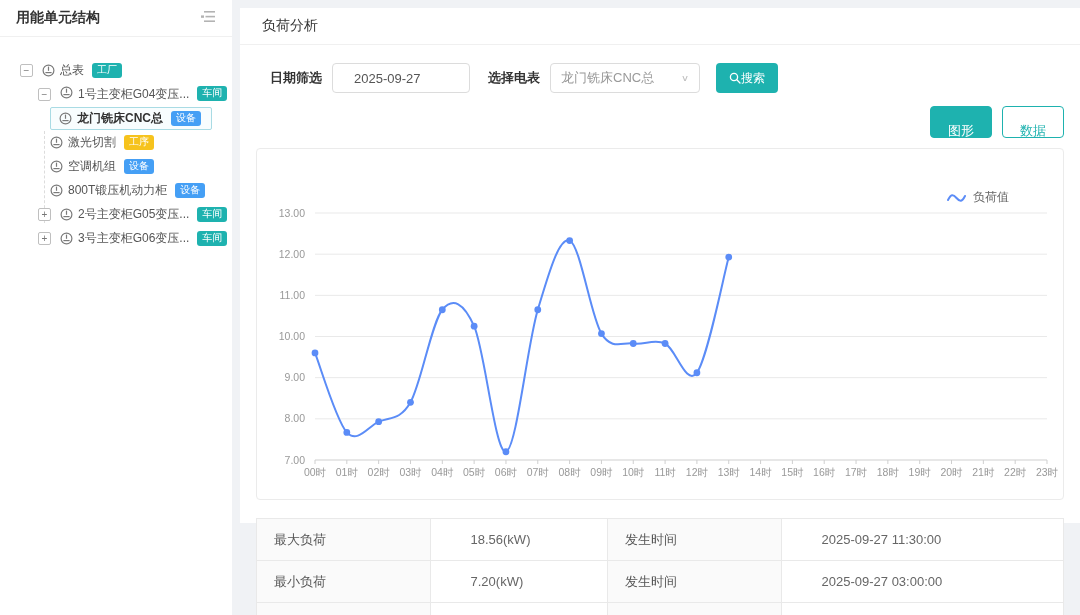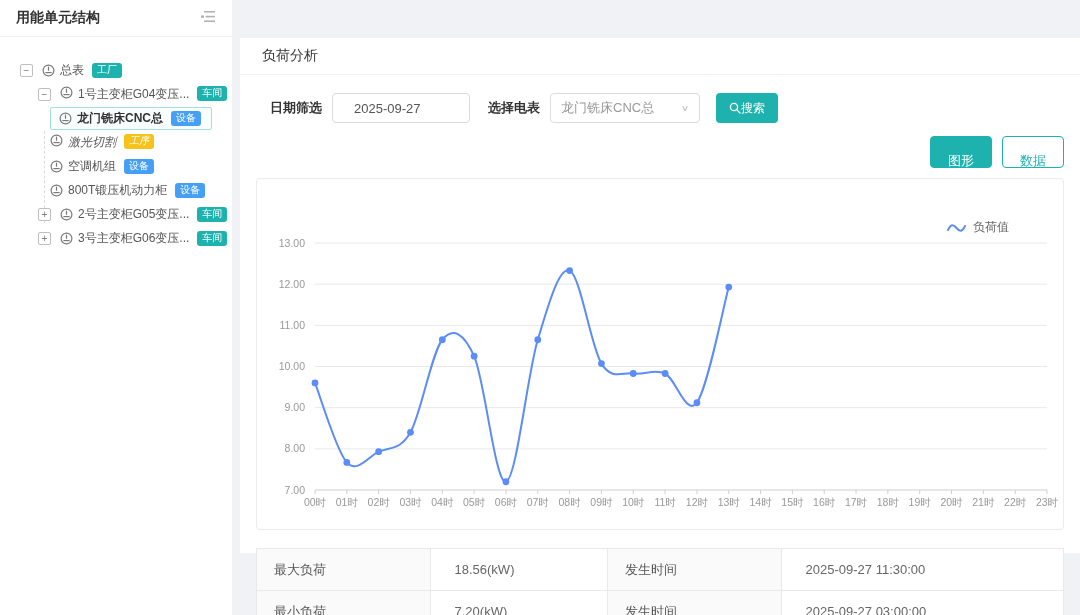--- a/index.html
+++ b/index.html
@@ -50,21 +50,20 @@
   .selected-box {
     display:flex; align-items:center;
     border:1px solid #a9dbe4; background:#f8fdfe; border-radius:2px;
     padding:2px 10px 2px 8px;
   }
   .selected-box .tree-label { font-weight:bold; color:#333; }
   
   .main {
     position:absolute; left:240px; top:8px; width:840px; height:515px;
     background:#fff;
-    margin-top:30px;
   }
   .main-header {
     height:37px; display:flex; align-items:center; padding:0 22px;
     border-bottom:1px solid #f0f0f0;
   }
   .main-title { font-size:14px; color:#333; }
   .toolbar {
     margin:18px 22px 0; display:flex; align-items:center; height:30px; font-size:13px;
   }
   .seg-btn {
@@ -106,21 +105,21 @@
     font-size:12px; color:#666; cursor:pointer; z-index:2;
   }
   .chart-svg { position:absolute; left:0; top:0; width:100%; height:100%; }
   
   .summary { margin:18px 16px 0; }
   .summary table {
     width:100%; border-collapse:collapse; table-layout:fixed; font-size:13px; color:#555;
   }
   .summary td { border:1px solid #e9e9e9; height:42px; padding-left:17px; }
   .summary td.lbl { background:#fafafa; color:#555; }
-  .summary td.val { background:#fff; padding-left:24px; color:#666; }
+  .summary td.val { background:#fff; padding-left:40px; color:#666; }
 </style>
 </head>
 <body>
 
 <div class="sidebar">
   <div class="sidebar-header">
     <span class="sidebar-title">用能单元结构</span>
     <span class="collapse-icon">
       <svg width="15" height="13" viewBox="0 0 15 13">
         <rect x="3" y="1" width="11" height="1.6" fill="#9a9a9a"></rect>
@@ -168,21 +167,21 @@
               <circle cx="6.5" cy="6.5" r="5.4" fill="none" stroke="#7a7a7a" stroke-width="1.2"></circle>
               <line x1="6.5" y1="2.6" x2="6.5" y2="6.8" stroke="#7a7a7a" stroke-width="1.2"></line>
               <line x1="3.4" y1="8.6" x2="9.6" y2="8.6" stroke="#7a7a7a" stroke-width="1.2"></line>
             </svg>
           </span>
           <span class="tree-label">龙门铣床CNC总</span>
           <span class="badge blue">设备</span>
         </span>
       </div>
       <div class="tree-row lv2">
-        <span style="display: flex; align-items: flex-start; font-style: italic;">
+        <span style="display: flex; align-items: center;">
           <span class="node-icon">
             <svg width="13" height="13" viewBox="0 0 13 13">
               <circle cx="6.5" cy="6.5" r="5.4" fill="none" stroke="#7a7a7a" stroke-width="1.2"></circle>
               <line x1="6.5" y1="2.6" x2="6.5" y2="6.8" stroke="#7a7a7a" stroke-width="1.2"></line>
               <line x1="3.4" y1="8.6" x2="9.6" y2="8.6" stroke="#7a7a7a" stroke-width="1.2"></line>
             </svg>
           </span>
           <span class="tree-label">激光切割</span>
           <span class="badge yellow">工序</span>
         </span>

